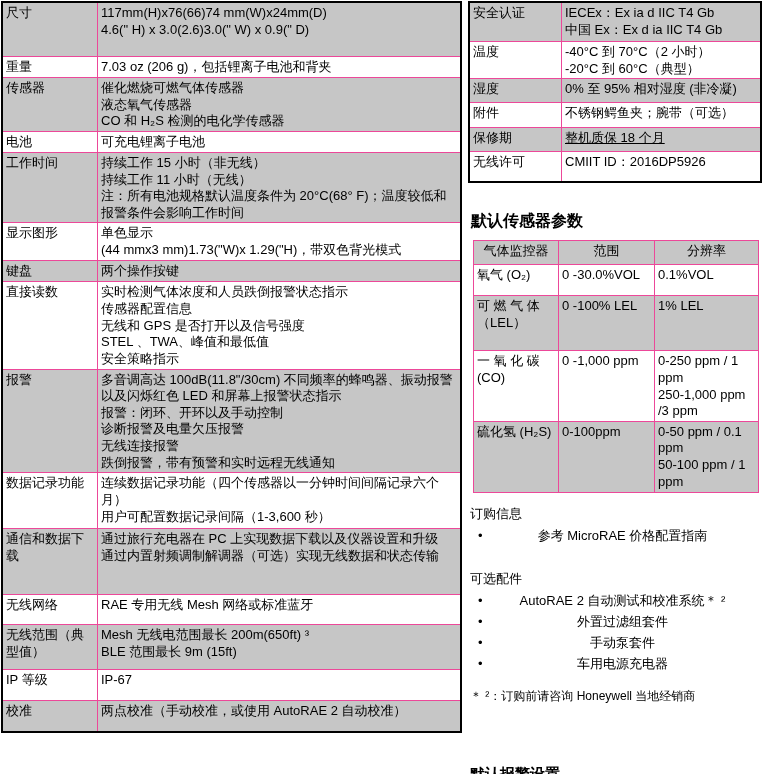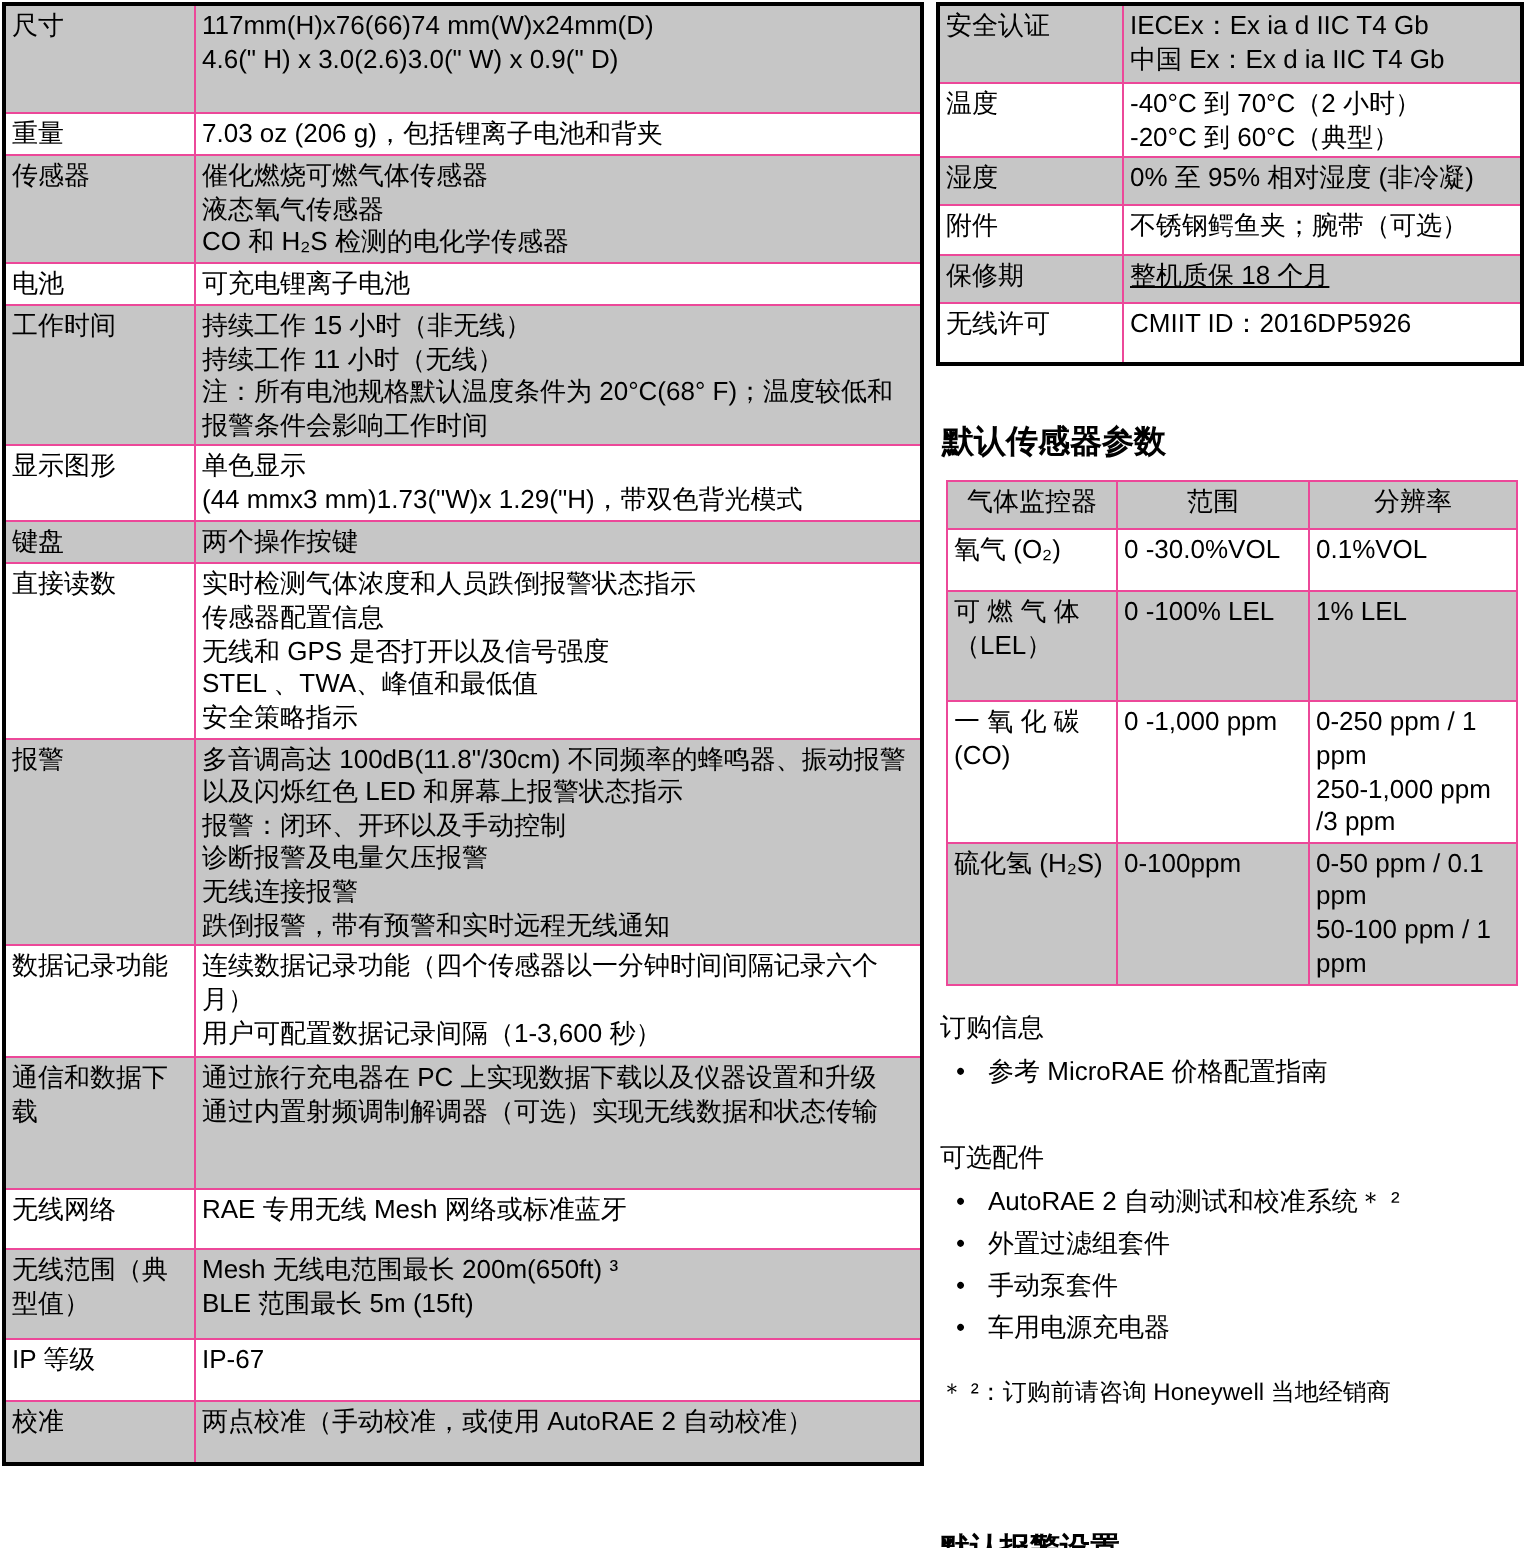--- a/index.html
+++ b/index.html
@@ -69,21 +69,21 @@
   #sensor-table col.c2{width:96px;}
   #sensor-table thead th{height:20px;}
   #sensor-table tbody tr:nth-child(1) td{height:27px;}
   #sensor-table tbody tr:nth-child(2) td{height:51px;}
   #sensor-table tbody tr:nth-child(3) td{height:57px;}
   #sensor-table tbody tr:nth-child(4) td{height:67px;}
 
   .plain-section-title{margin:14px 0 2px 2px;}
   #ordering-title{margin-top:12px;}
   #accessories-title{margin-top:24px;}
-  ul.bullet-list{margin:2px 12px 0 0;padding:0 0 0 10px;list-style:none;}
+  ul.bullet-list{margin:2px 12px 0 0;padding:0 0 0 10px;list-style:none;text-align:center;}
   ul.bullet-list li{
     position:relative;padding-left:16px;line-height:21px;
   }
   ul.bullet-list li::before{
     content:"\2022";position:absolute;left:0;top:0;
   }
   #footnote{margin:14px 0 0 2px;font-size:12px;}
   #bottom-clipped-heading{
     position:absolute;left:470px;top:765px;
     font-weight:bold;font-size:15px;white-space:nowrap;
@@ -154,21 +154,21 @@
         <td>通过旅行充电器在 PC 上实现数据下载以及仪器设置和升级
 通过内置射频调制解调器（可选）实现无线数据和状态传输</td>
       </tr>
       <tr>
         <th>无线网络</th>
         <td>RAE 专用无线 Mesh 网络或标准蓝牙</td>
       </tr>
       <tr>
         <th>无线范围（典型值）</th>
         <td>Mesh 无线电范围最长 200m(650ft) ³
-BLE 范围最长 5m (15ft)</td>
+BLE 范围最长 9m (15ft)</td>
       </tr>
       <tr>
         <th>IP 等级</th>
         <td>IP-67</td>
       </tr>
       <tr>
         <th>校准</th>
         <td>两点校准（手动校准，或使用 AutoRAE 2 自动校准）</td>
       </tr>
     </tbody>

